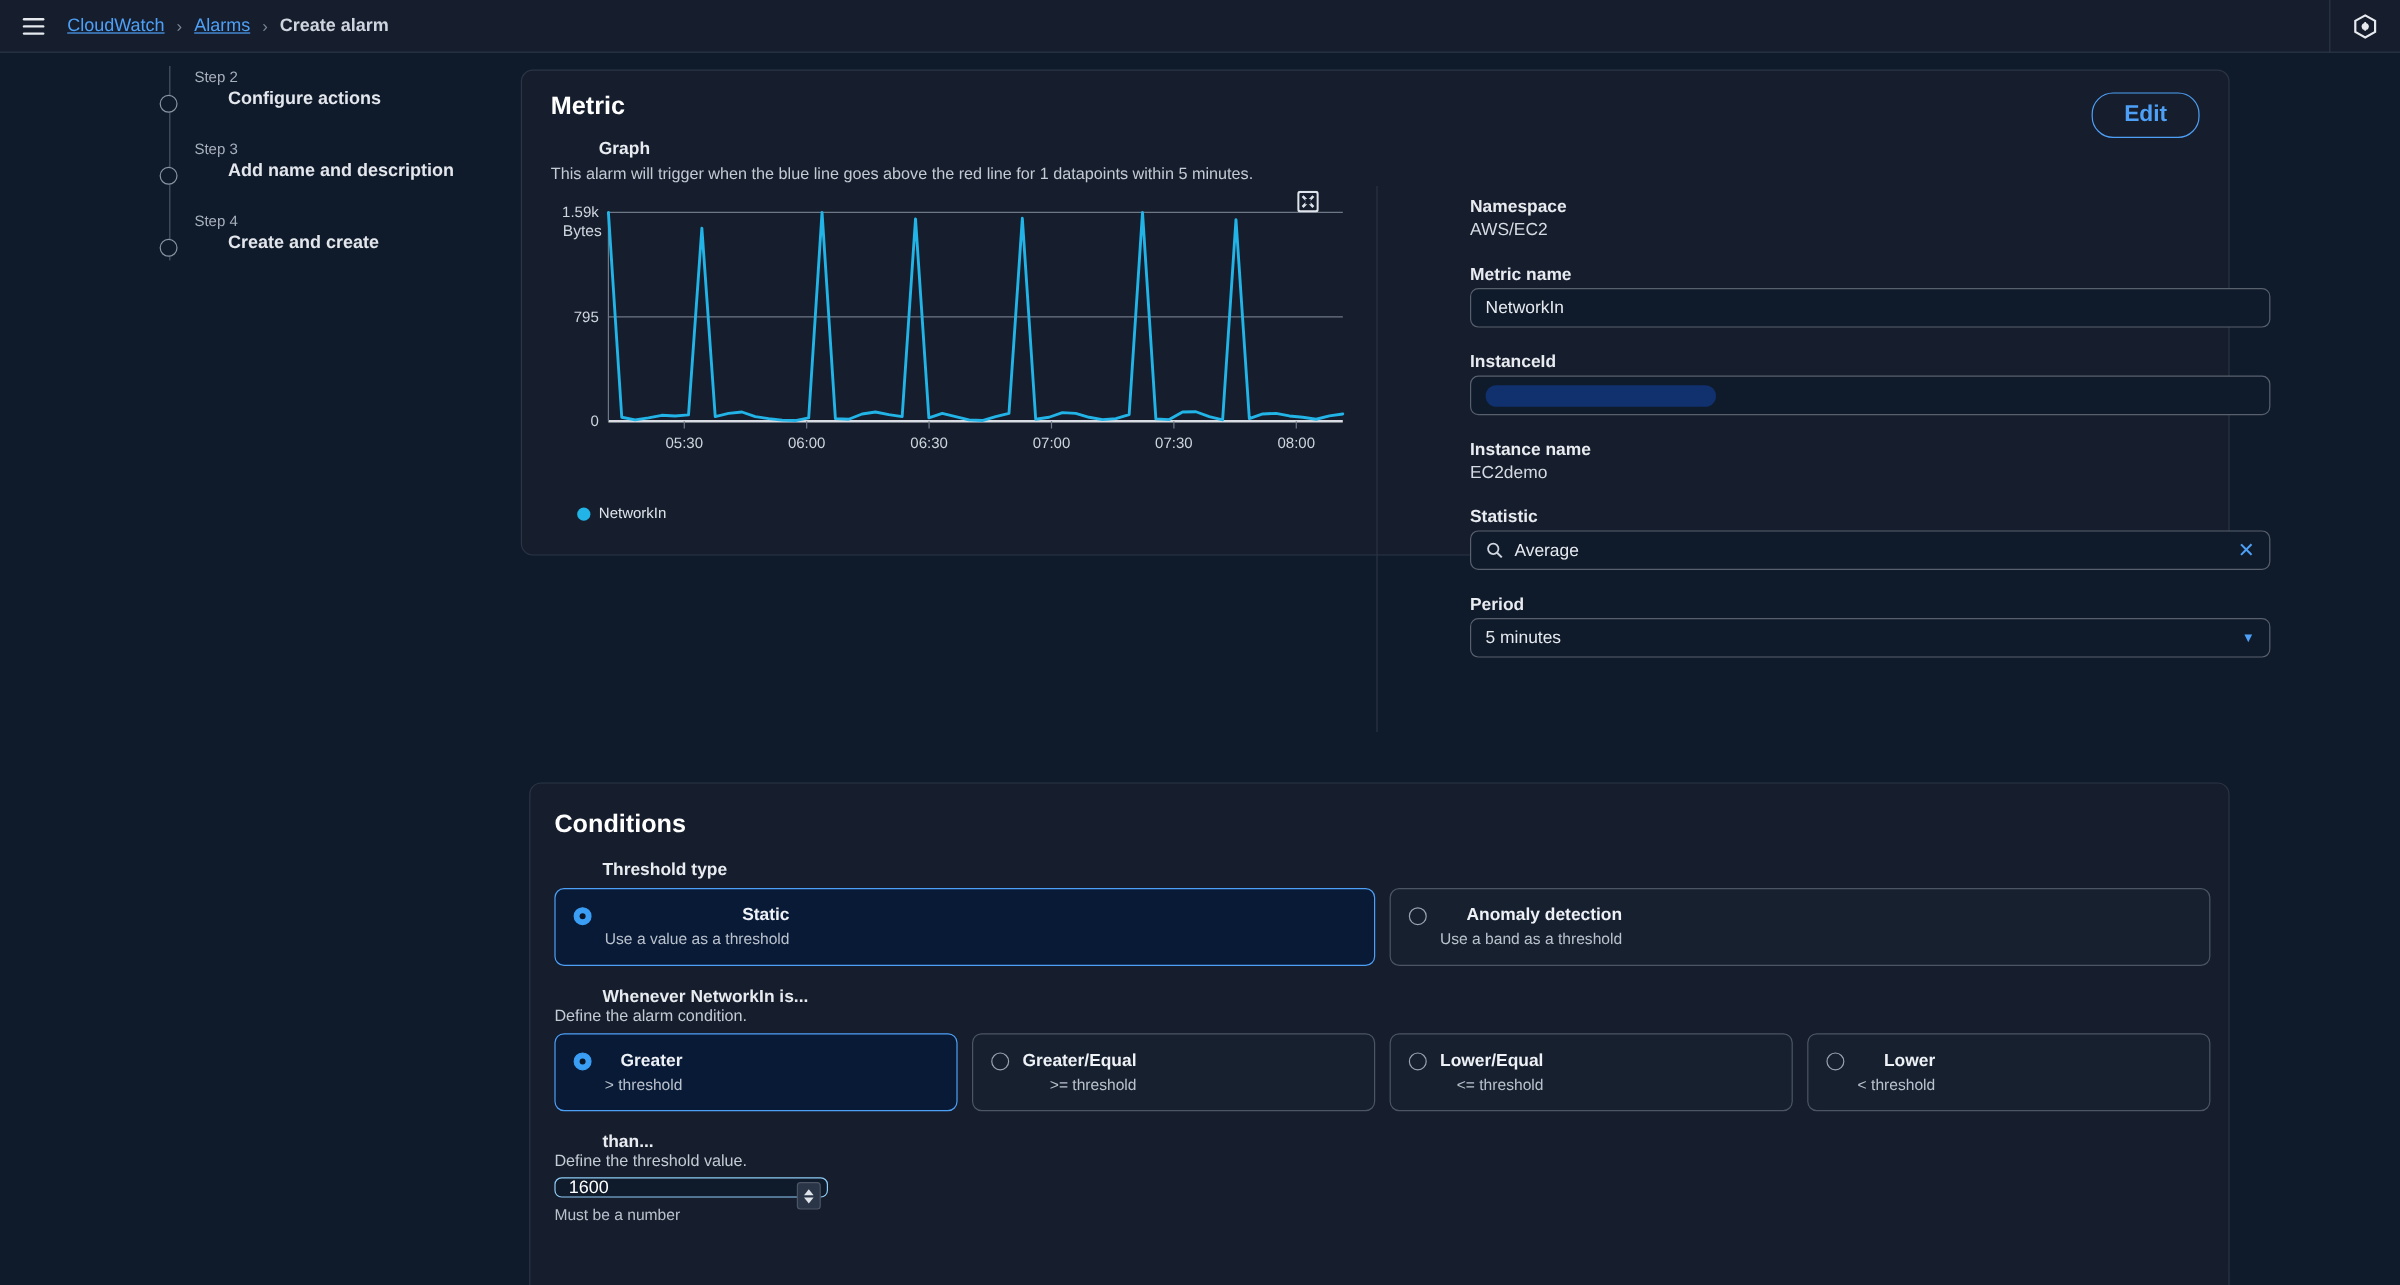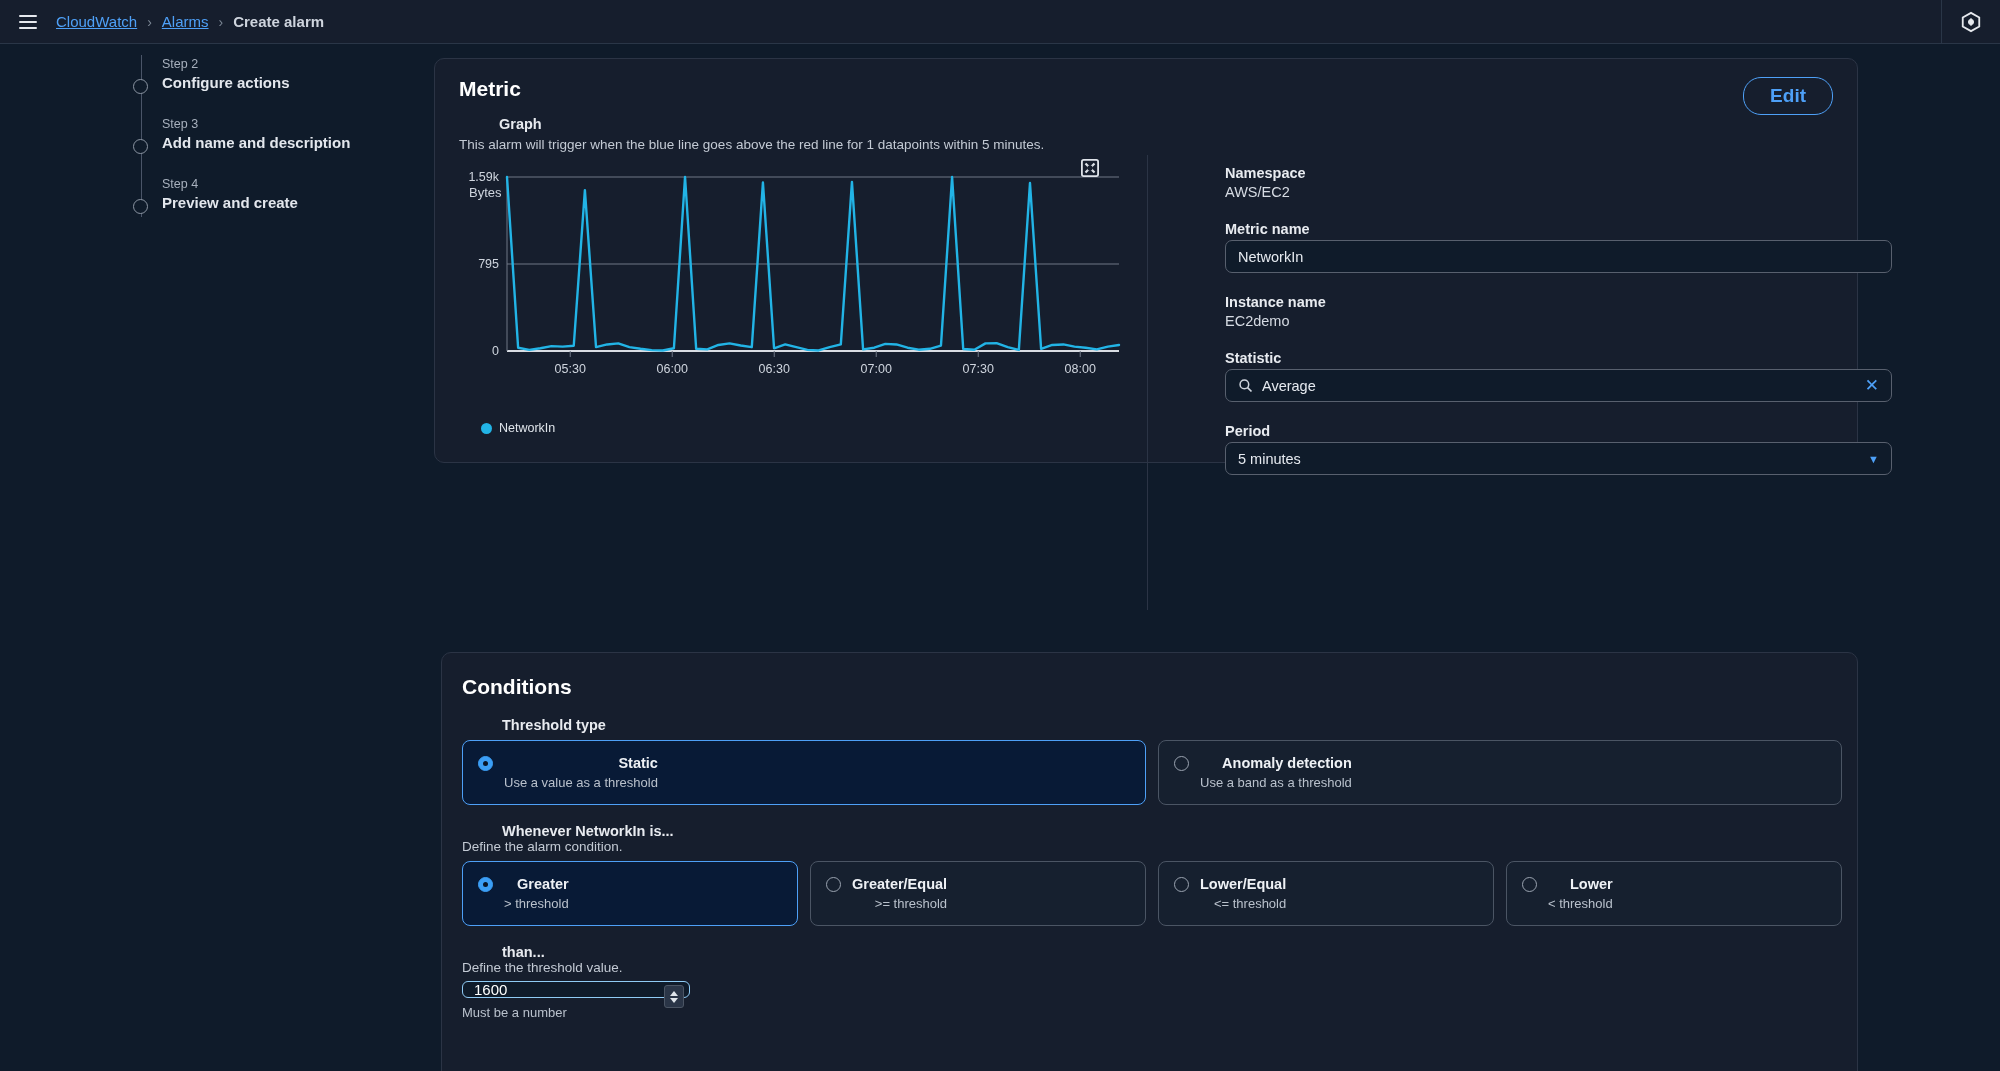--- a/index.html
+++ b/index.html
@@ -52,21 +52,21 @@
     position: absolute; left: 141px; top: 55px;
     width: 1px; height: 162px; background: #4a5568;
   }
   .step-circle {
     position: absolute; left: -7px; top: 24px;
     width: 15px; height: 15px; border-radius: 50%;
     border: 1.6px solid #8b95a3; background: #0f1b2a;
     box-sizing: border-box;
   }
   .step-num { font-size: 12.5px; color: #a7b0bd; line-height: 18px; }
-  .step-label { font-size: 15px; color: #e3e7ed; font-weight: 700; line-height: 20px; }
+  .step-label { font-size: 15px; color: #e3e7ed; font-weight: 700; line-height: 20px; margin-left: 28px; }
 
   
   .panel {
     background: #161e2d;
     border: 1px solid #2b3445;
     border-radius: 10px;
   }
   .panel-metric {
     position: absolute; left: 434px; top: 58px;
     width: 1424px; height: 405px;
@@ -218,21 +218,21 @@
     <div class="step-label">Configure actions</div>
   </div>
   <div class="step-row">
     <div class="step-circle"></div>
     <div class="step-num">Step 3</div>
     <div class="step-label">Add name and description</div>
   </div>
   <div class="step-row">
     <div class="step-circle"></div>
     <div class="step-num">Step 4</div>
-    <div class="step-label">Preview and create</div>
+    <div class="step-label">Create and create</div>
   </div>
 </div>
 
 <div class="panel panel-metric">
   <div style="position:absolute;left:24px;top:18px;" class="panel-title">Metric</div>
   <button class="edit-btn">Edit</button>
 
   <div style="position:absolute;left:24px;top:57px;" class="sub-head">Graph</div>
   <div style="position:absolute;left:24px;top:78px;" class="sub-desc">This alarm will trigger when the blue line goes above the red line for 1 datapoints within 5 minutes.</div>
 
@@ -280,20 +280,26 @@
       <div class="field-static">AWS/EC2</div>
     </div>
 
     <div class="field-group">
       <div class="field-label">Metric name</div>
       <div class="input-box">
         <span>NetworkIn</span>
       </div>
     </div>
 
+    <div class="field-group">
+      <div class="field-label">InstanceId</div>
+      <div class="input-box">
+        <span class="redacted"></span>
+      </div>
+    </div>
 
     <div class="field-group">
       <div class="field-label">Instance name</div>
       <div class="field-static">EC2demo</div>
     </div>
 
     <div class="field-group">
       <div class="field-label">Statistic</div>
       <div class="input-box">
         <svg class="search-icon" viewBox="0 0 16 16">

